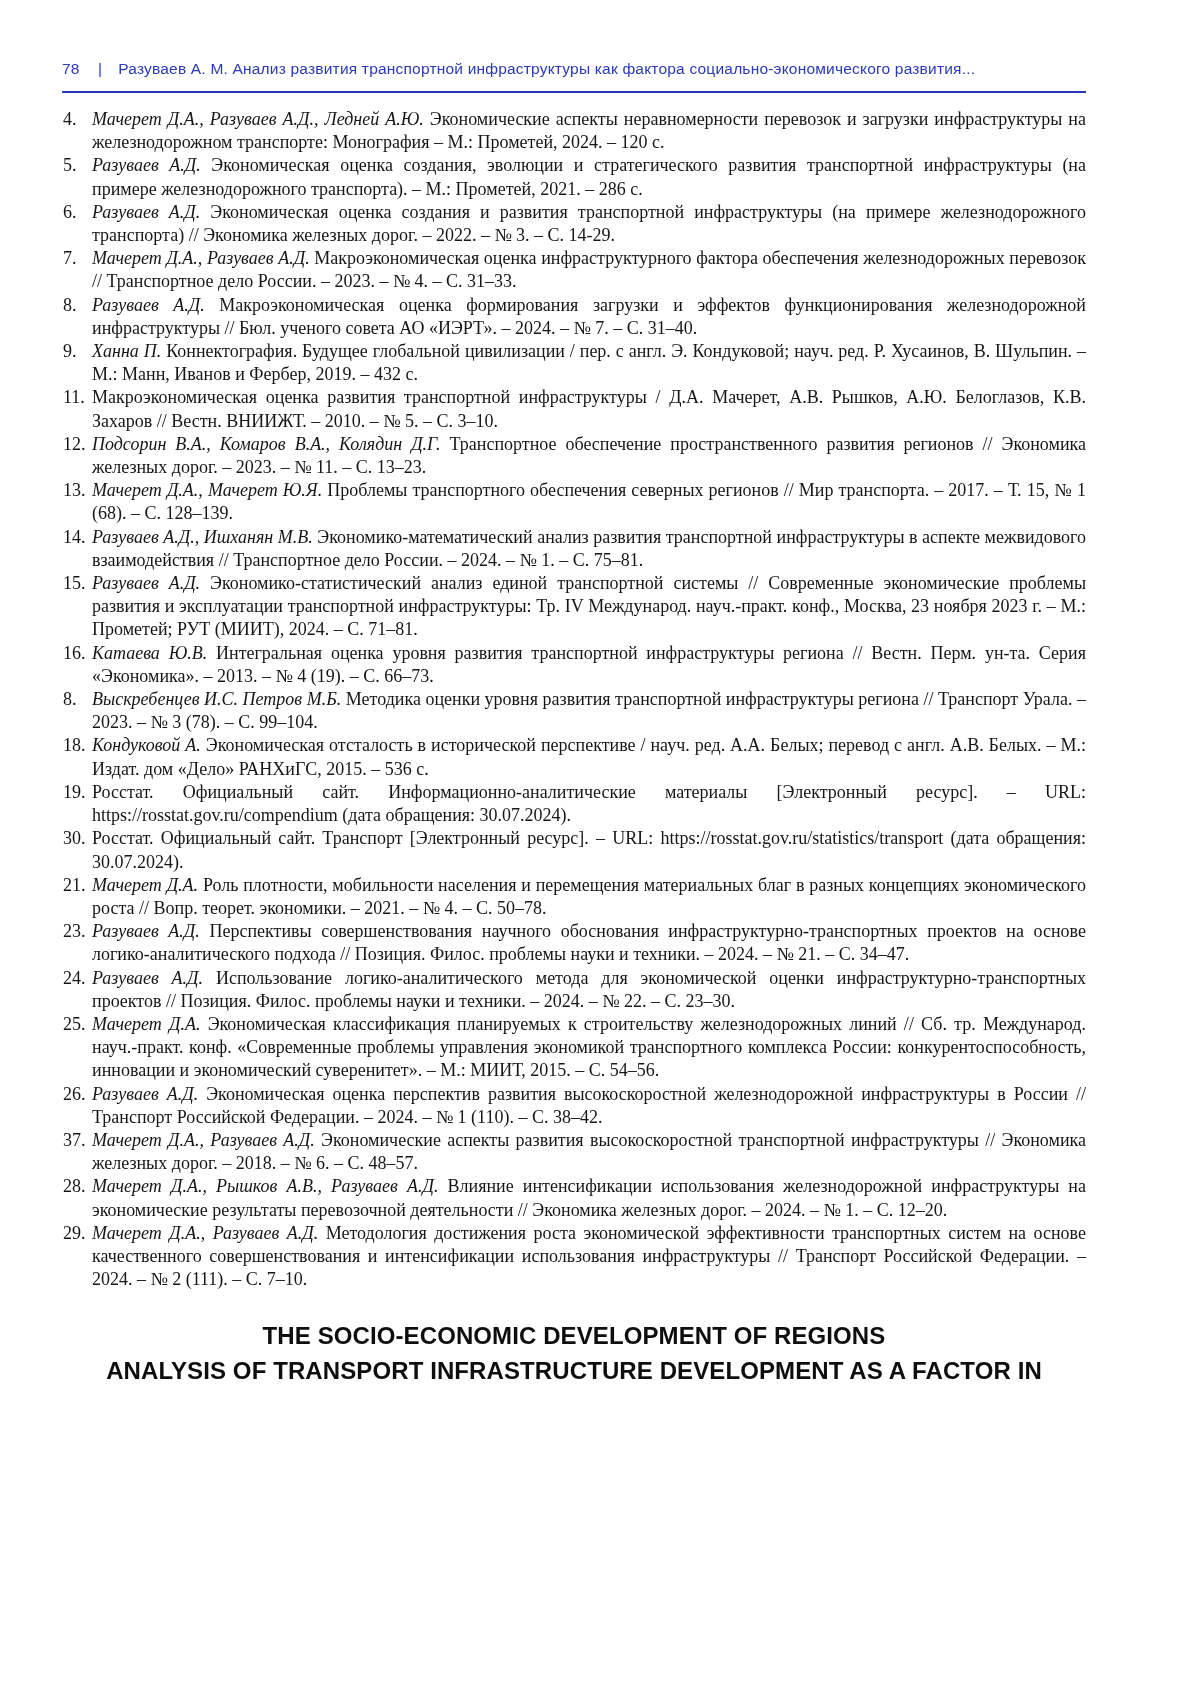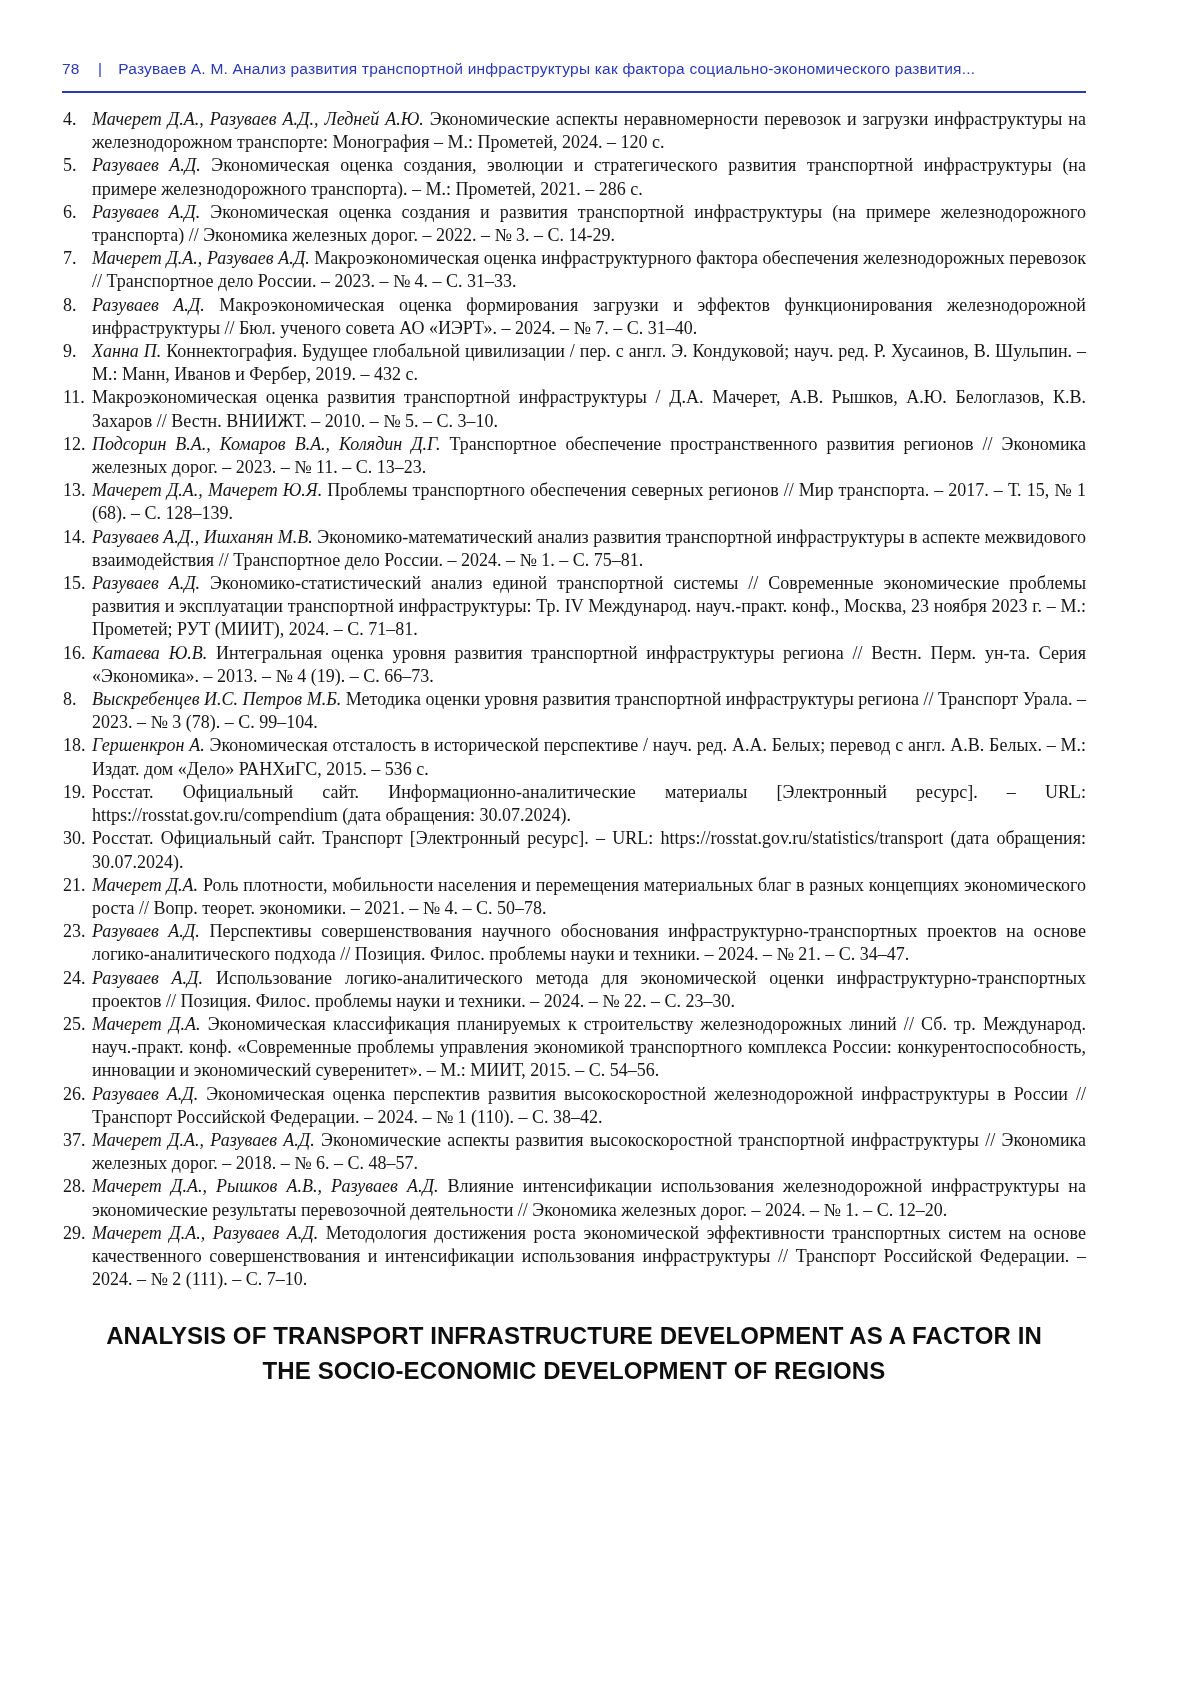--- a/index.html
+++ b/index.html
@@ -118,21 +118,21 @@
 
   <li class="ref">
     <span class="num">16.</span><i class="authors">Катаева Ю.В.</i><span class="rest"> Интегральная оценка уровня развития транспортной инфраструктуры региона // Вестн. Перм. ун-та. Серия «Экономика». – 2013. – № 4 (19). – С. 66–73.</span>
   </li>
 
   <li class="ref">
     <span class="num">8.</span><i class="authors">Выскребенцев И.С. Петров М.Б.</i><span class="rest"> Методика оценки уровня развития транспортной инфраструктуры региона // Транспорт Урала. – 2023. – № 3 (78). – С. 99–104.</span>
   </li>
 
   <li class="ref">
-    <span class="num">18.</span><i class="authors">Гершенкрон А.</i><span class="rest"> Экономическая отсталость в исторической перспективе / науч. ред. А.А. Белых; перевод с англ. А.В. Белых. – М.: Издат. дом «Дело» РАНХиГС, 2015. – 536 с.</span>
+    <span class="num">18.</span><i class="authors">Кондуковой А.</i><span class="rest"> Экономическая отсталость в исторической перспективе / науч. ред. А.А. Белых; перевод с англ. А.В. Белых. – М.: Издат. дом «Дело» РАНХиГС, 2015. – 536 с.</span>
   </li>
 
   <li class="ref">
     <span class="num">19.</span><span class="rest">Росстат. Официальный сайт. Информационно-аналитические материалы [Электронный ресурс]. – URL: https://rosstat.gov.ru/compendium (дата обращения: 30.07.2024).</span>
   </li>
 
   <li class="ref">
     <span class="num">30.</span><span class="rest">Росстат. Официальный сайт. Транспорт [Электронный ресурс]. – URL: https://rosstat.gov.ru/statistics/transport (дата обращения: 30.07.2024).</span>
   </li>
 
@@ -164,17 +164,17 @@
   <li class="ref">
     <span class="num">28.</span><i class="authors">Мачерет Д.А., Рышков А.В., Разуваев А.Д.</i><span class="rest"> Влияние интенсификации использования железнодорожной инфраструктуры на экономические результаты перевозочной деятельности // Экономика железных дорог. – 2024. – № 1. – С. 12–20.</span>
   </li>
 
   <li class="ref">
     <span class="num">29.</span><i class="authors">Мачерет Д.А., Разуваев А.Д.</i><span class="rest"> Методология достижения роста экономической эффективности транспортных систем на основе качественного совершенствования и интенсификации использования инфраструктуры // Транспорт Российской Федерации. – 2024. – № 2 (111). – С. 7–10.</span>
   </li>
 </ol>
 
   <div class="heading">
+    <span class="line">THE SOCIO-ECONOMIC DEVELOPMENT OF REGIONS</span>
     <span class="line">ANALYSIS OF TRANSPORT INFRASTRUCTURE DEVELOPMENT AS A FACTOR IN</span>
-    <span class="line">THE SOCIO-ECONOMIC DEVELOPMENT OF REGIONS</span>
   </div>
 
 </div>
 
 </body></html>

